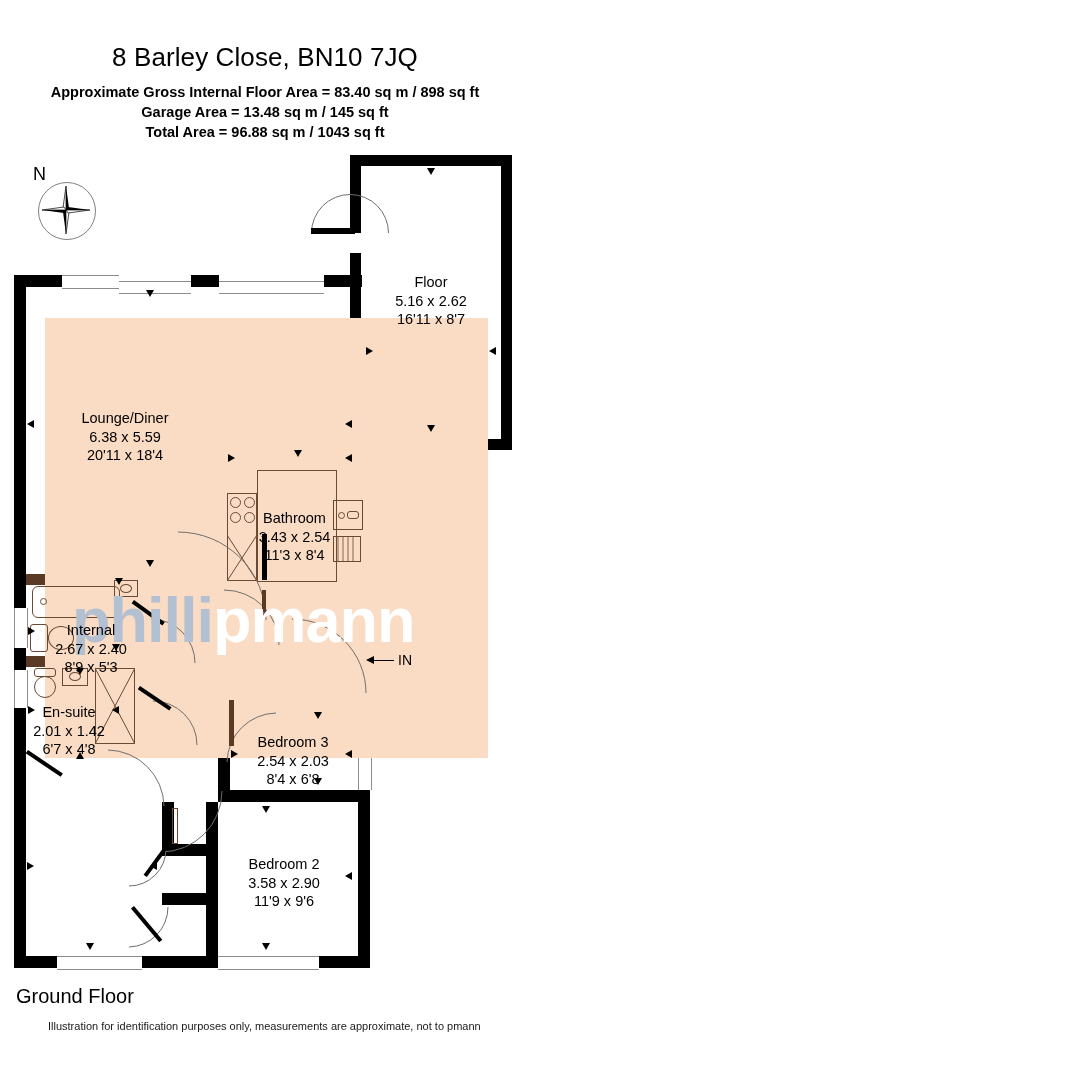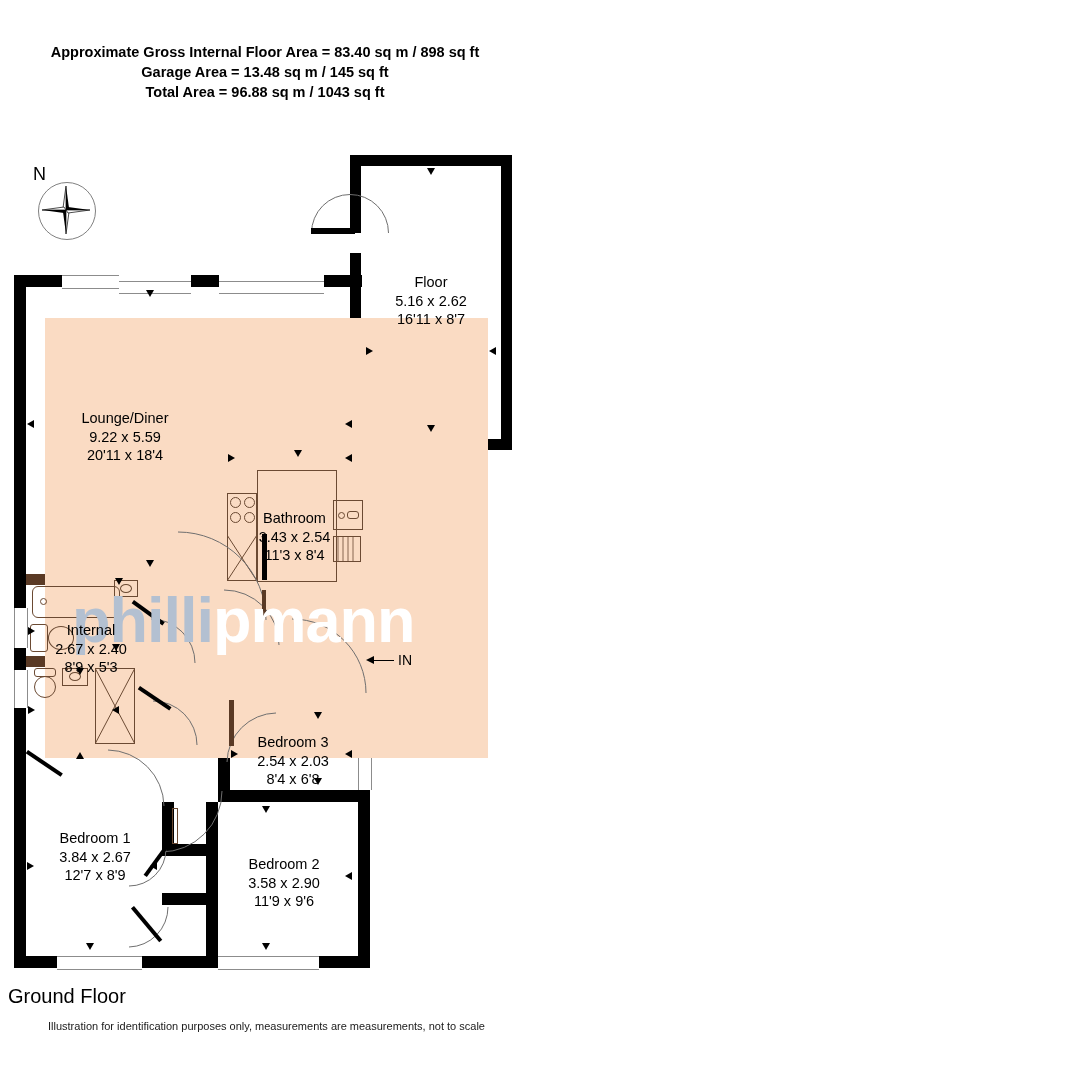--- a/index.html
+++ b/index.html
@@ -58,27 +58,28 @@
   #wm .l1 .b{color:#ffffff;}
   #wm .l2{font-size:38px;color:#ffffff;line-height:44px;margin-top:6px;margin-left:14px;}
 
   
   #inmark{position:absolute;left:362px;top:652px;font-size:14px;}
   #inarrow{position:absolute;left:368px;top:660px;width:26px;height:1px;background:#000;}
   #inarrowh{position:absolute;left:366px;top:656px;width:0;height:0;
       border-top:4px solid transparent;border-bottom:4px solid transparent;border-right:8px solid #000;}
 
   
-  #ground{position:absolute;left:8px;top:985px;font-size:20px;}
+  #ground{position:absolute;left:16px;top:985px;font-size:20px;}
   #disclaimer{position:absolute;left:48px;top:1020px;font-size:11px;color:#1a1a1a;}
 </style>
 </head>
 <body>
 
 <div id="header">
+  <div id="title">8 Barley Close, BN10 7JQ</div>
   <div class="area-line">Approximate Gross Internal Floor Area = 83.40 sq m / 898 sq ft</div>
   <div class="area-line">Garage Area = 13.48 sq m / 145 sq ft</div>
   <div class="area-line">Total Area = 96.88 sq m / 1043 sq ft</div>
 </div>
 
 <div id="compass">
   <div class="n">N</div>
   <div class="ring"></div>
   <svg width="70" height="70" style="position:absolute;left:0;top:0;">
 
@@ -309,51 +310,51 @@
   <div id="inmark" style="left:398px;">IN</div>
 
   <div class="room" style="left:368px;top:273px;width:126px;">
     <div class="nm">Floor</div>
     <div class="m">5.16 x 2.62</div>
     <div class="f">16'11 x 8'7</div>
   </div>
 
   <div class="room" style="left:48px;top:409px;width:154px;">
     <div class="nm">Lounge/Diner</div>
-    <div class="m">9.22 x 5.59</div>
+    <div class="m">6.38 x 5.59</div>
     <div class="f">20'11 x 18'4</div>
   </div>
 
   <div class="room" style="left:232px;top:509px;width:125px;">
     <div class="nm">Bathroom</div>
     <div class="m">3.43 x 2.54</div>
     <div class="f">11'3 x 8'4</div>
   </div>
 
   <div class="room" style="left:32px;top:621px;width:118px;">
     <div class="nm">Internal</div>
     <div class="m">2.67 x 2.40</div>
     <div class="f">8'9 x 5'3</div>
   </div>
 
+  <div class="room" style="left:14px;top:703px;width:110px;">
+    <div class="nm">En-suite</div>
+    <div class="m">2.01 x 1.42</div>
+    <div class="f">6'7 x 4'8</div>
+  </div>
 
   <div class="room" style="left:232px;top:733px;width:122px;">
     <div class="nm">Bedroom 3</div>
     <div class="m">2.54 x 2.03</div>
     <div class="f">8'4 x 6'8</div>
   </div>
 
-  <div class="room" style="left:34px;top:829px;width:122px;">
-    <div class="nm">Bedroom 1</div>
-    <div class="m">3.84 x 2.67</div>
-    <div class="f">12'7 x 8'9</div>
-  </div>
 
   <div class="room" style="left:222px;top:855px;width:124px;">
     <div class="nm">Bedroom 2</div>
     <div class="m">3.58 x 2.90</div>
     <div class="f">11'9 x 9'6</div>
   </div>
 
 </div>
 
 <div id="ground">Ground Floor</div>
-<div id="disclaimer">Illustration for identification purposes only, measurements are measurements, not to scale</div>
+<div id="disclaimer">Illustration for identification purposes only, measurements are approximate, not to pmann</div>
 
 </body></html>

